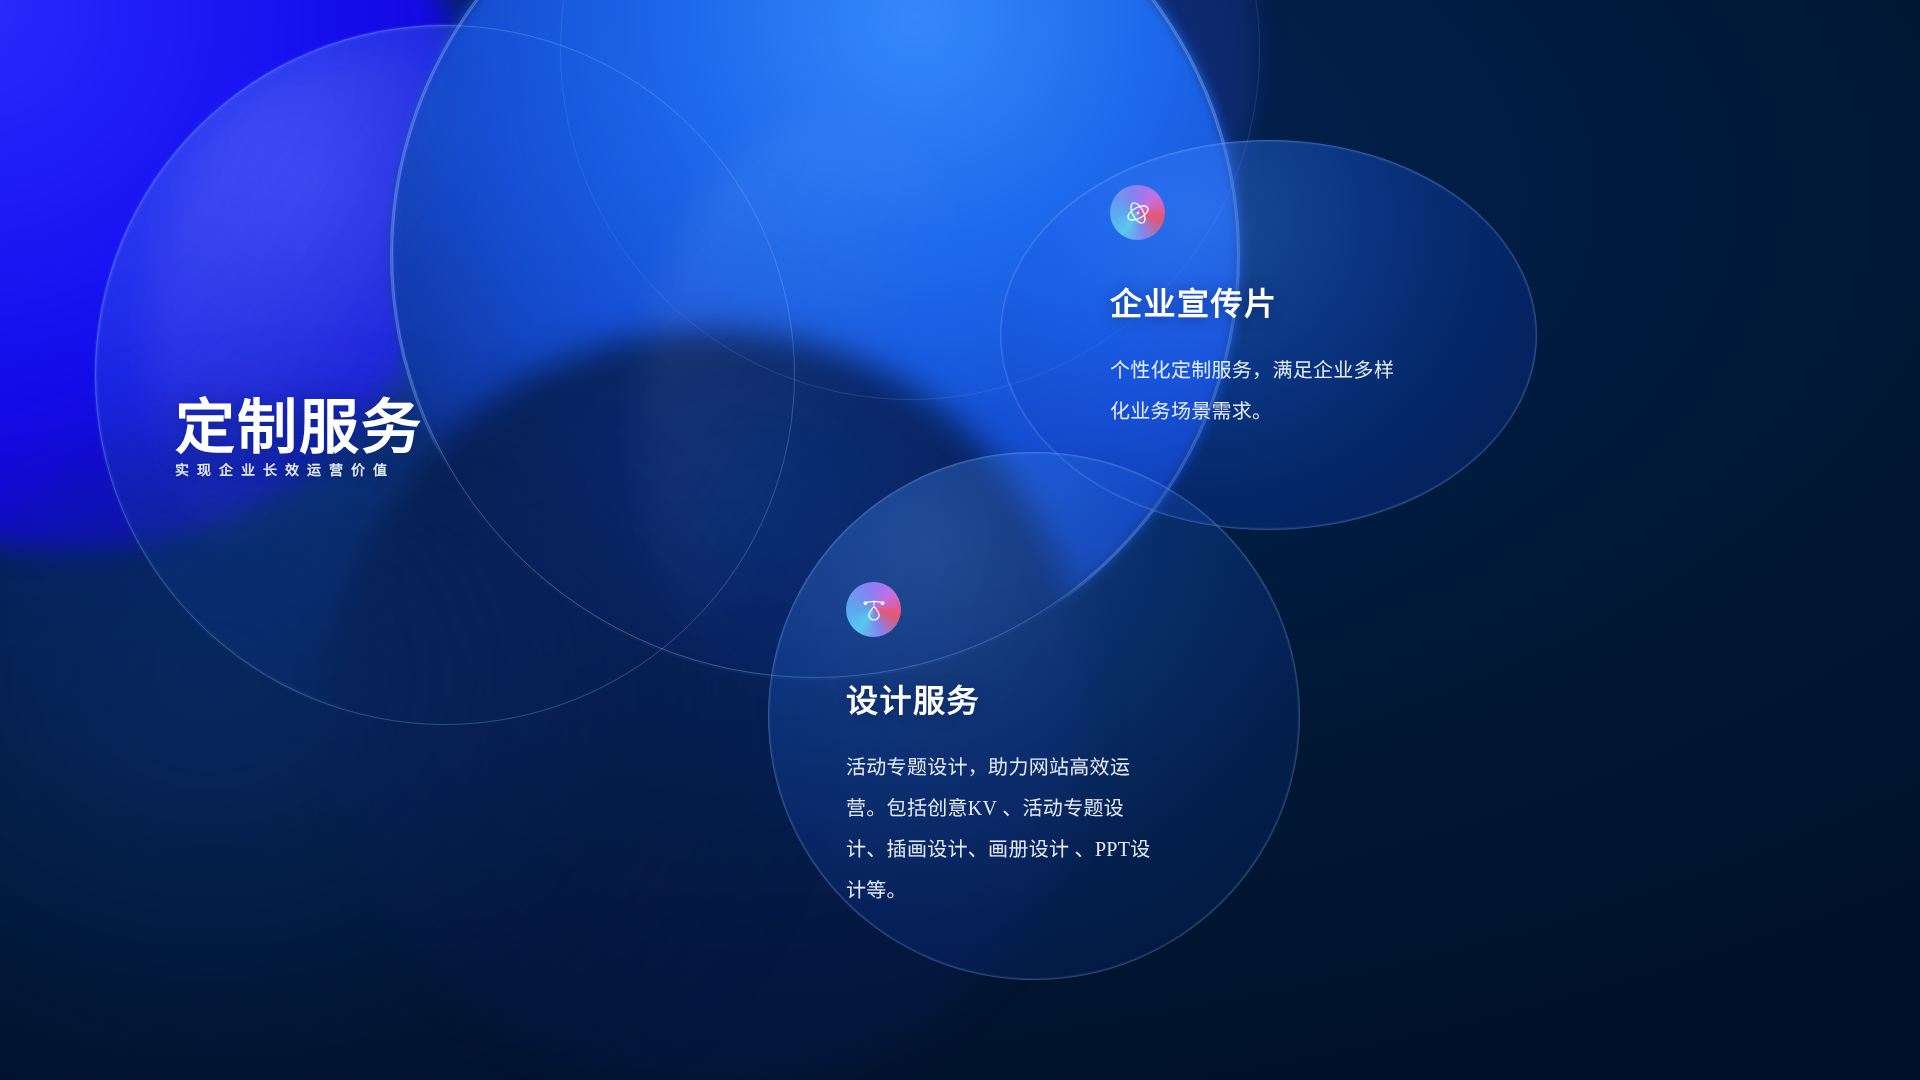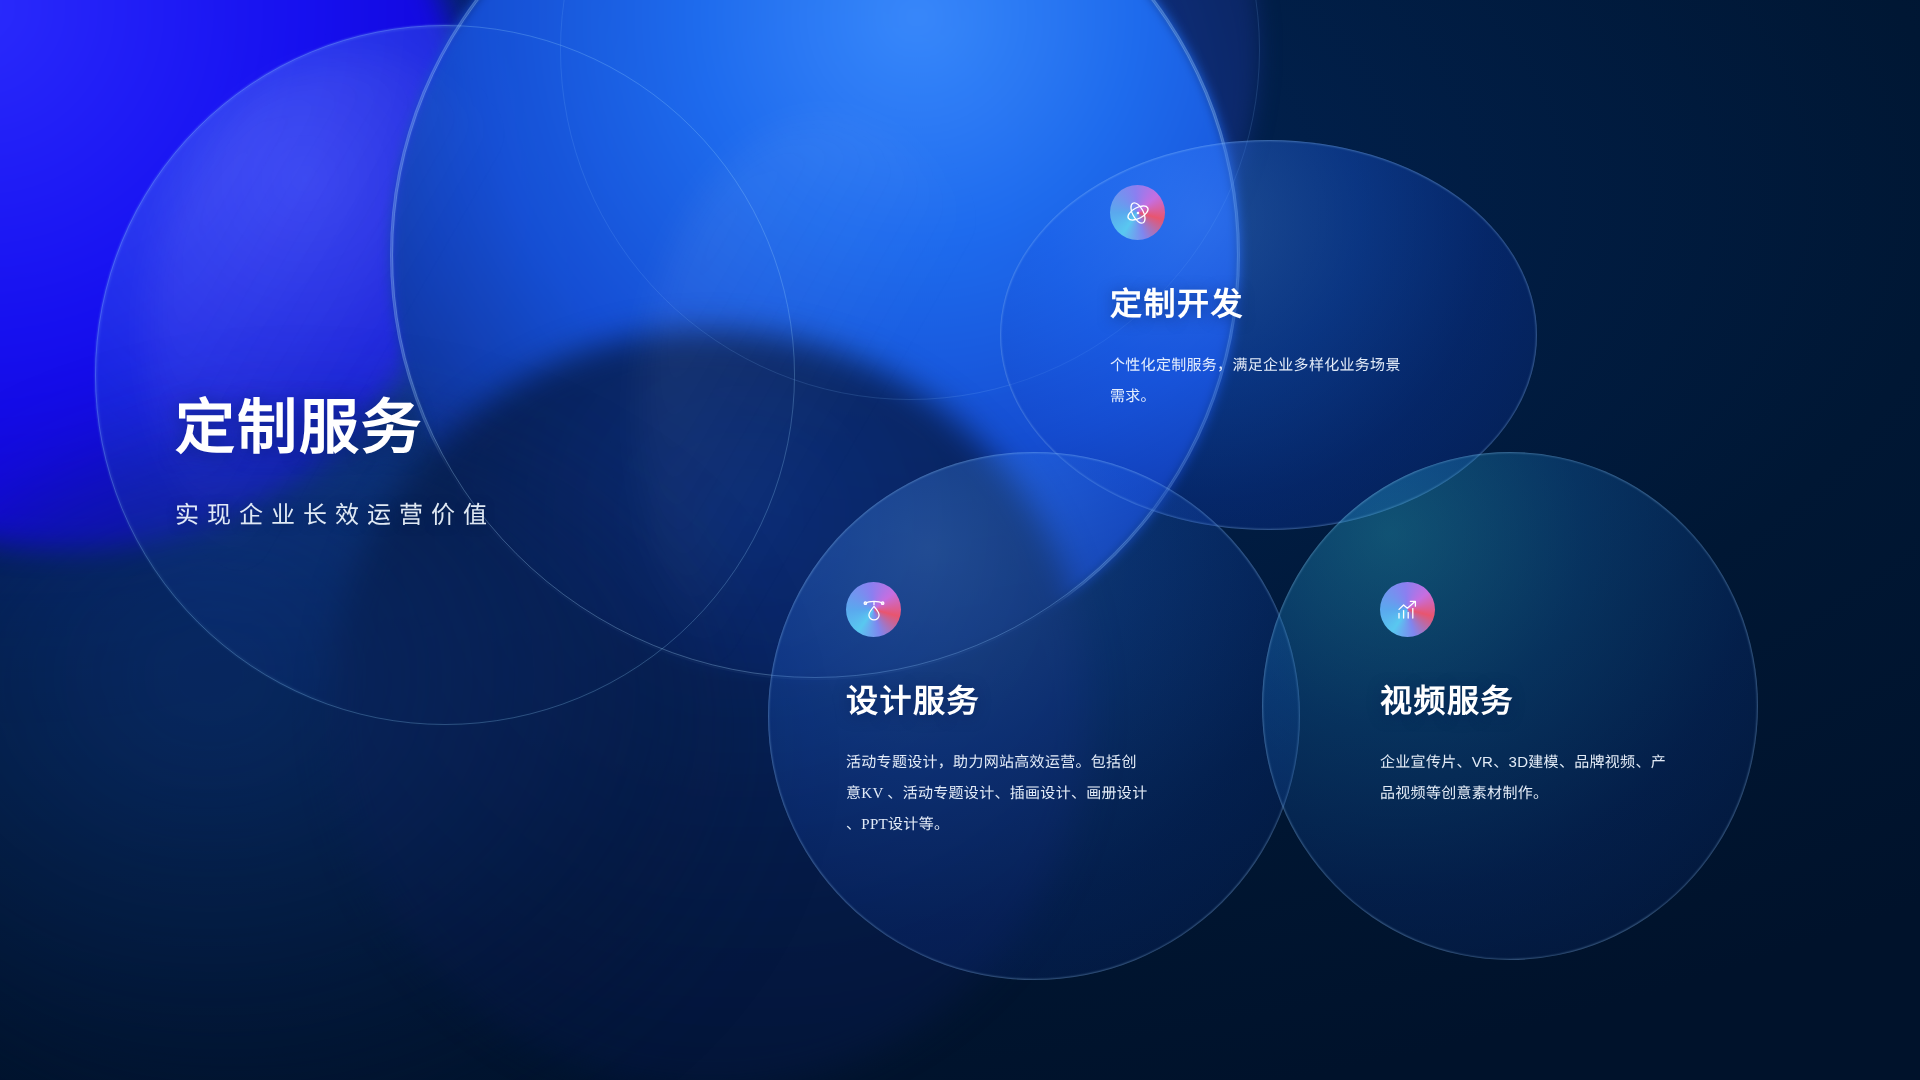--- a/index.html
+++ b/index.html
@@ -100,23 +100,22 @@
   .hero-title {
     font-size:60px;
     font-weight:700;
     letter-spacing:2px;
     line-height:1.05;
     color:#ffffff;
     text-shadow:0 2px 18px rgba(0,30,90,.55);
     margin-top:36px;
   }
   .hero-sub {
-    margin-top:36px;
-    font-size:24px;
-    font-weight:400;
+    font-size:14px;
+    font-weight:700;
     letter-spacing:8px;
     color:rgba(240,247,255,.93);
     text-shadow:0 1px 10px rgba(0,25,70,.5);
   }
 
   
   .sphere {
     position:absolute;
     border-radius:50%;
     z-index:5;
@@ -180,21 +179,21 @@
   .card-title {
     margin-top:38px;
     font-size:32px;
     font-weight:700;
     letter-spacing:1.5px;
     color:#fff;
     text-shadow:0 2px 14px rgba(0,25,80,.5);
   }
   .card-desc {
     margin-top:26px;
-    font-size:15px;
+    font-size:20px;
     font-weight:400;
     line-height:2.05;
     color:rgba(238,246,255,.95);
     letter-spacing:.3px;
   }
 
   
   .sheen {
     position:absolute;
     pointer-events:none;
@@ -235,21 +234,21 @@
     <div class="card-body card-dev">
       <div class="icon-ring">
         <span class="glyph">
           <svg width="28" height="28" viewBox="0 0 28 28" fill="none" stroke="#ffffff" stroke-width="1.3" stroke-linecap="round" stroke-linejoin="round">
             <ellipse cx="14" cy="14" rx="11" ry="5.4" transform="rotate(-28 14 14)"></ellipse>
             <ellipse cx="14" cy="14" rx="5.4" ry="11" transform="rotate(-28 14 14)"></ellipse>
             <circle cx="14" cy="14" r="1.3" fill="#ffffff" stroke="none"></circle>
           </svg>
         </span>
       </div>
-      <div class="card-title">定制开发</div>
+      <div class="card-title">企业宣传片</div>
       <div class="card-desc">个性化定制服务，满足企业多样化业务场景需求。</div>
     </div>
   </div>
 
   <div class="sphere sphere-design">
     <div class="card-body card-desgn">
       <div class="icon-ring">
         <span class="glyph">
           <svg width="28" height="28" viewBox="0 0 28 28" fill="none" stroke="#ffffff" stroke-width="1.25" stroke-linecap="round" stroke-linejoin="round">
             <path d="M5.4 7.2 C9 4.6 19 4.6 22.6 7.2"></path>
@@ -258,32 +257,14 @@
             <path d="M14 5.6 v3.2"></path>
             <path d="M14 10.4 c3.4 4 5.1 6.3 5.1 8.5 a5.1 5.1 0 0 1 -10.2 0 c0 -2.2 1.7 -4.5 5.1 -8.5 z"></path>
           </svg>
         </span>
       </div>
       <div class="card-title">设计服务</div>
       <div class="card-desc">活动专题设计，助力网站高效运营。包括创意KV 、活动专题设计、插画设计、画册设计 、PPT设计等。</div>
     </div>
   </div>
 
-  <div class="sphere sphere-video">
-    <div class="card-body card-video">
-      <div class="icon-ring">
-        <span class="glyph">
-          <svg width="28" height="28" viewBox="0 0 28 28" fill="none" stroke="#ffffff" stroke-width="1.3" stroke-linecap="round" stroke-linejoin="round">
-            <path d="M5 13.4 L9.6 9 L13.4 12.2 L21 5.6"></path>
-            <path d="M16.4 5.4 H21.4 V10.2"></path>
-            <path d="M5 17.4 v4.6"></path>
-            <path d="M9.6 14.6 v7.4"></path>
-            <path d="M14.2 16.6 v5.4"></path>
-            <path d="M18.8 12.6 v9.4"></path>
-          </svg>
-        </span>
-      </div>
-      <div class="card-title">视频服务</div>
-      <div class="card-desc">企业宣传片、VR、3D建模、品牌视频、产品视频等创意素材制作。</div>
-    </div>
-  </div>
 
 </div>
 
 </body></html>

